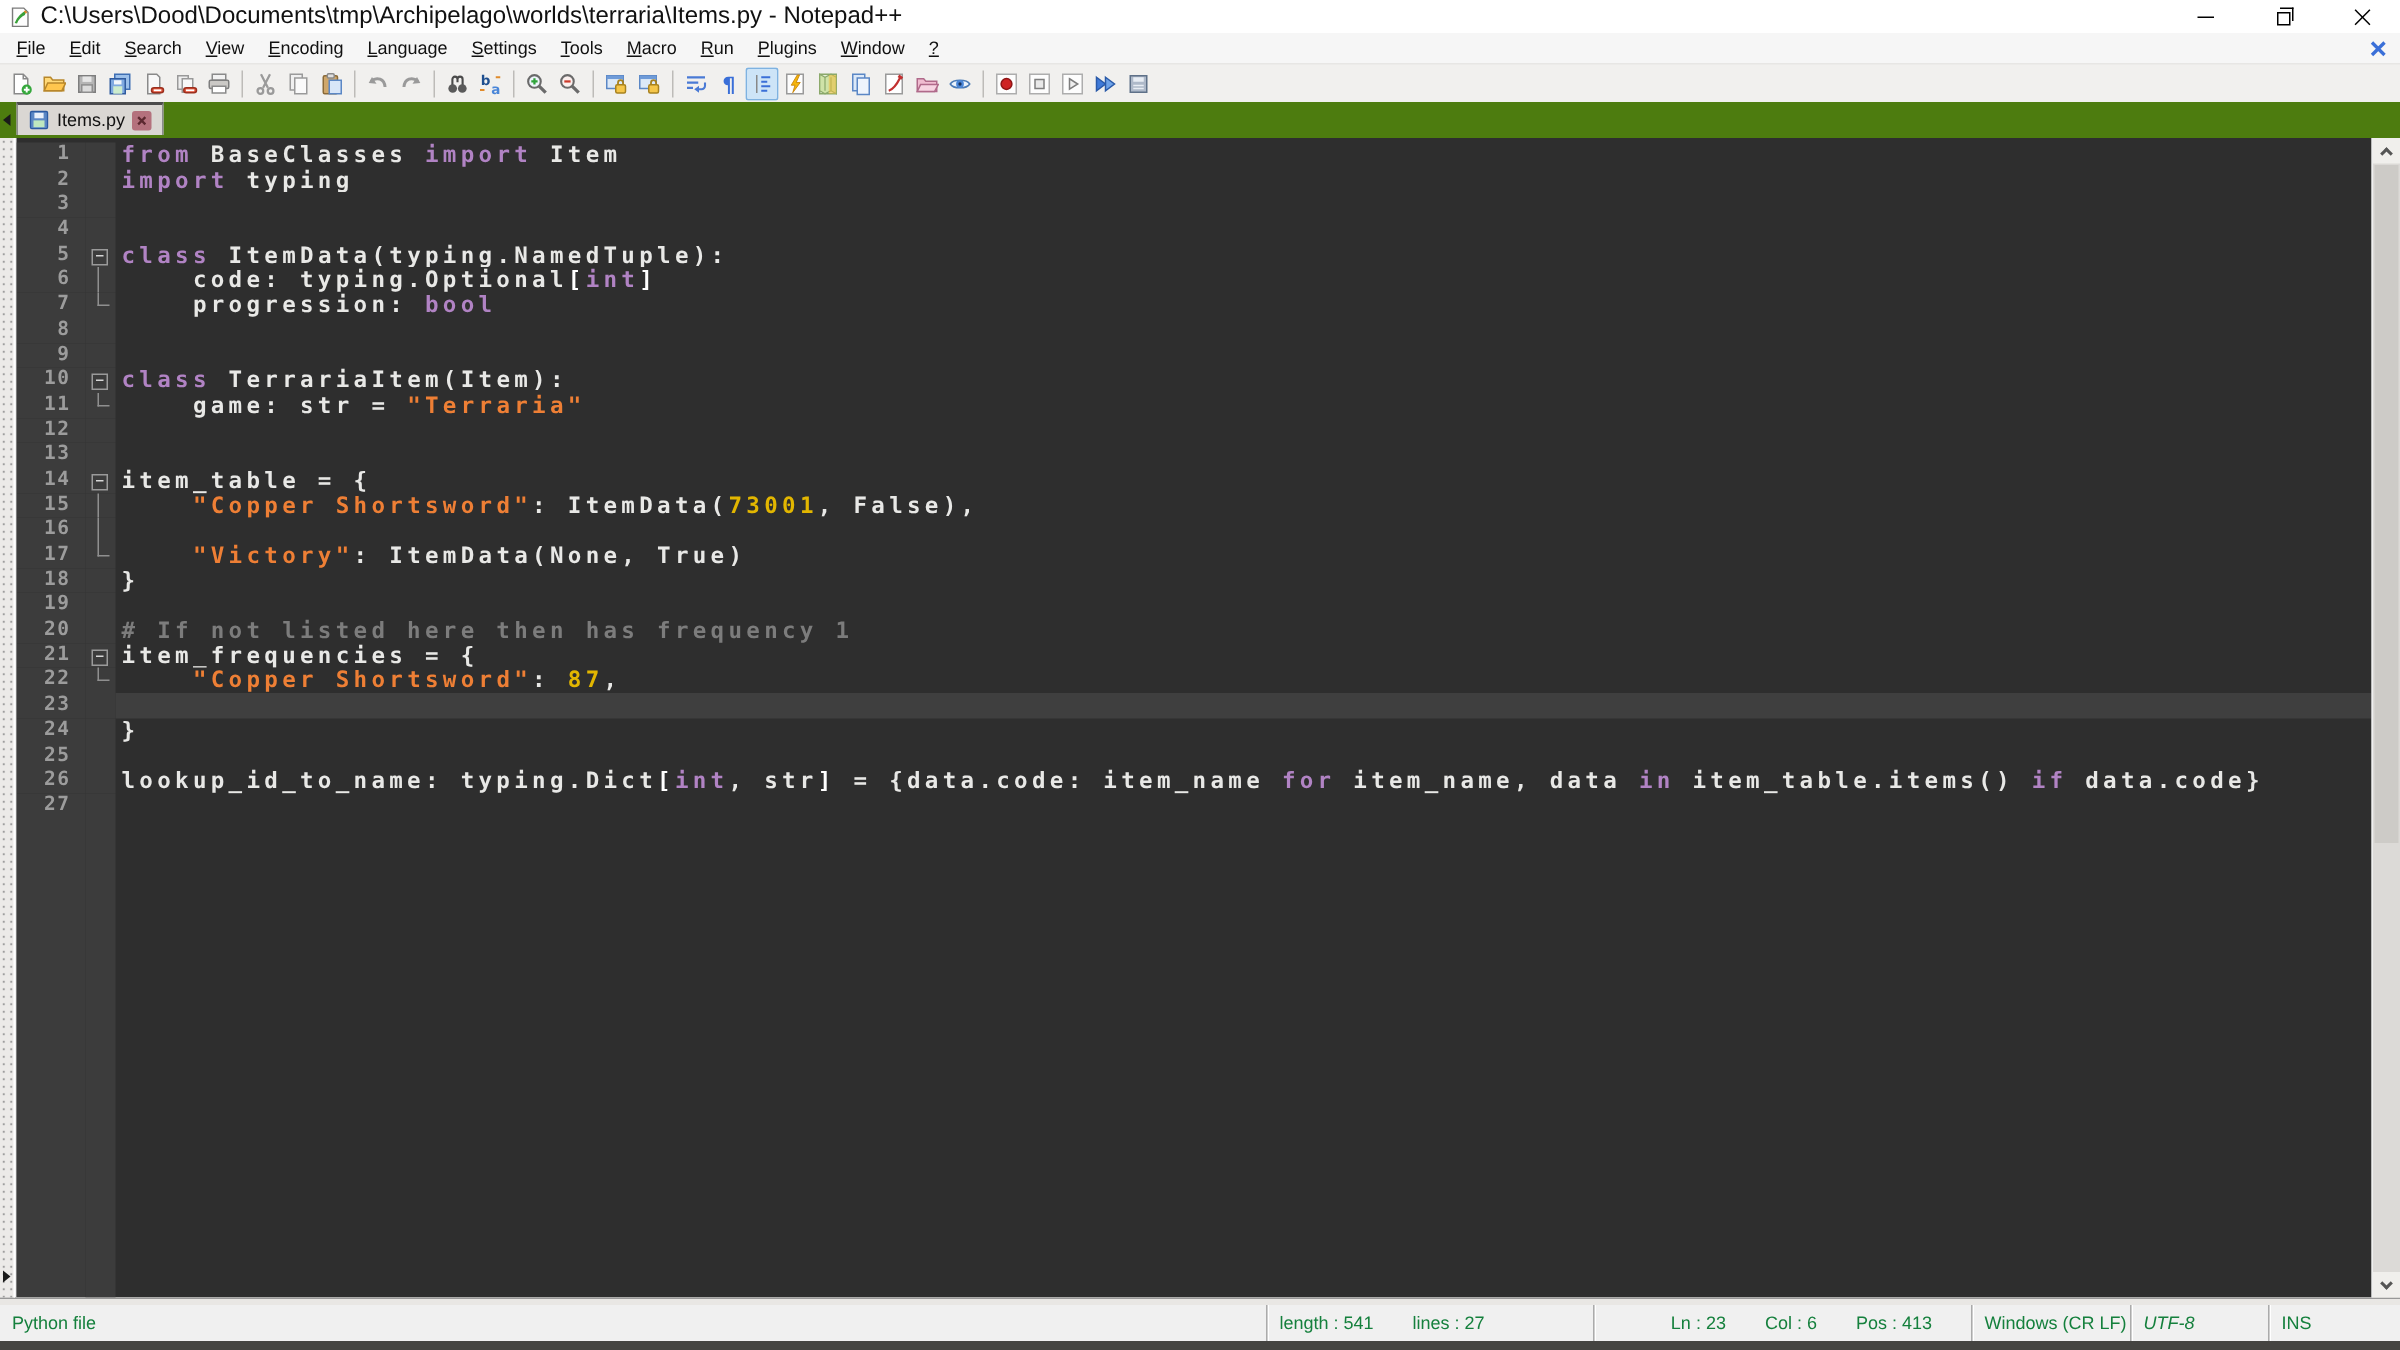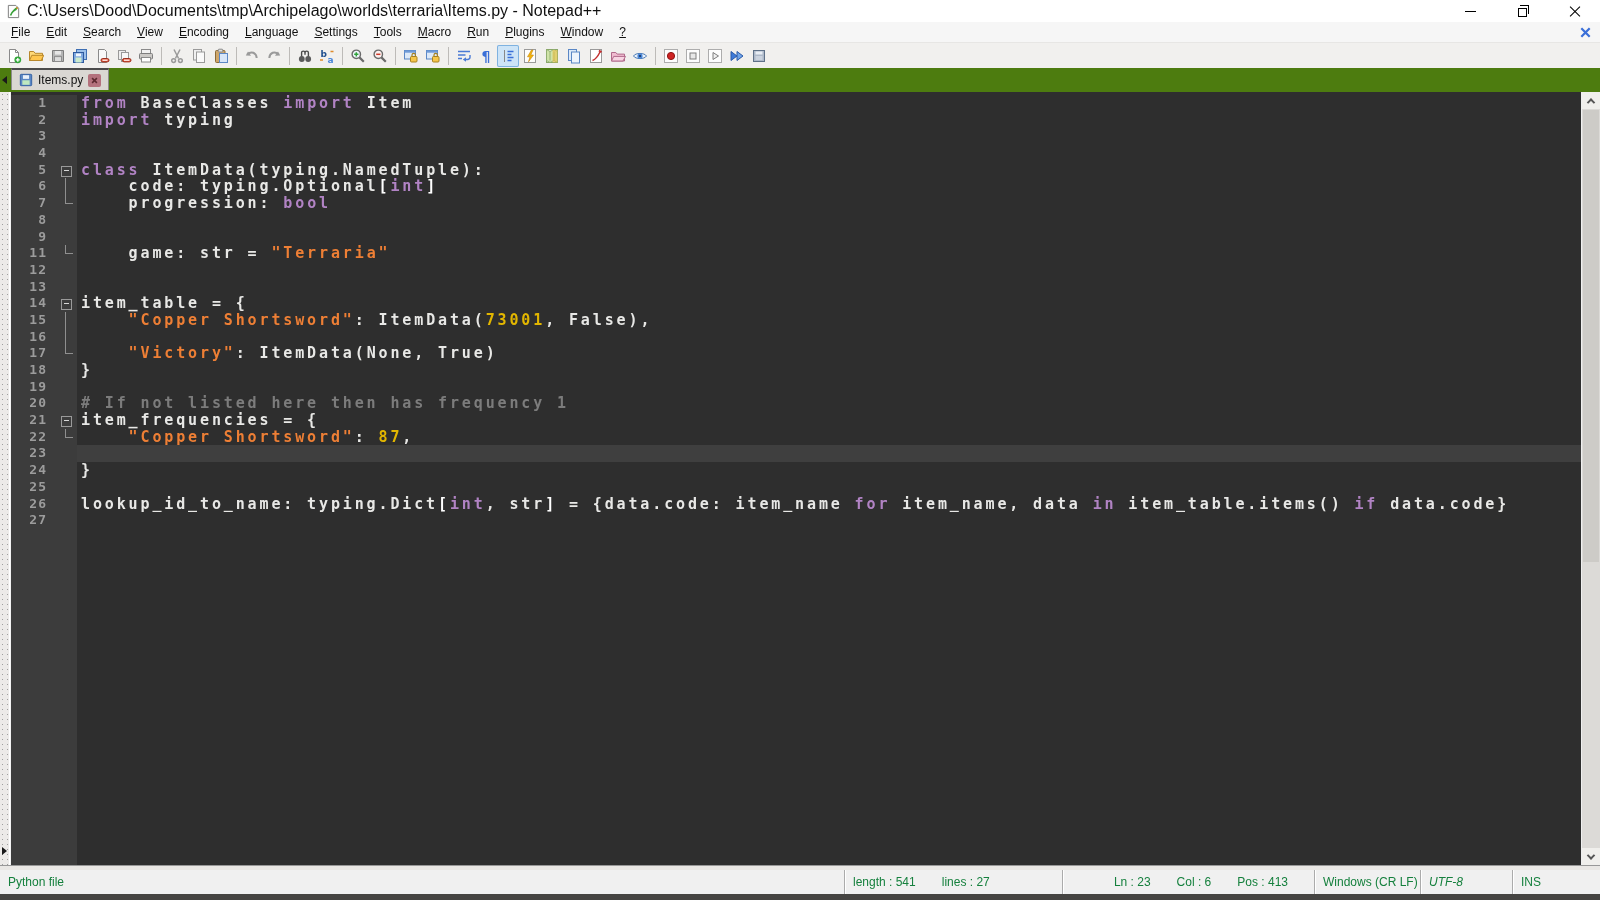--- a/index.html
+++ b/index.html
@@ -420,20 +420,25 @@
           <span class="ln">8</span>
           <span class="fold "></span>
           <span class="tx"></span>
         </div>
         <div class="line">
           <span class="ln">9</span>
           <span class="fold "></span>
           <span class="tx"></span>
         </div>
         <div class="line">
+          <span class="ln">10</span>
+          <span class="fold box"></span>
+          <span class="tx"><span class="c-k">class</span><span class="c-d"> TerrariaItem(Item):</span></span>
+        </div>
+        <div class="line">
           <span class="ln">11</span>
           <span class="fold end"></span>
           <span class="tx"><span class="c-d">    game: str = </span><span class="c-s">"Terraria"</span></span>
         </div>
         <div class="line">
           <span class="ln">12</span>
           <span class="fold "></span>
           <span class="tx"></span>
         </div>
         <div class="line">

